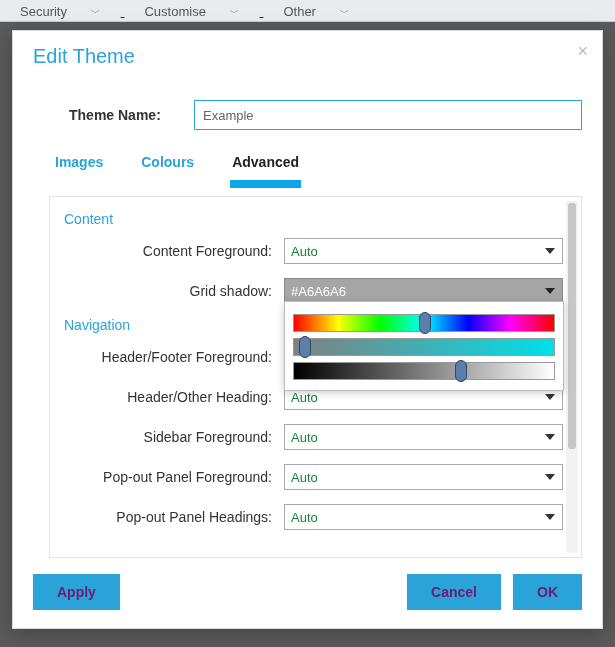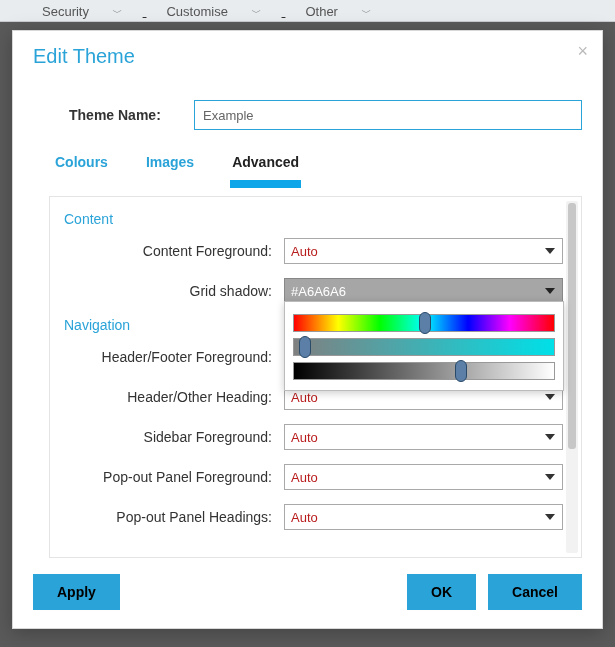--- a/index.html
+++ b/index.html
@@ -13,21 +13,21 @@
     overflow: hidden;
   }
   .backdrop {
     position: absolute; inset: 0;
     background: #5a5a5a;
   }
   .bg-nav {
     position: absolute; top: 0; left: 0; right: 0; height: 22px;
     background: #e8ecef;
     border-bottom: 1px solid #c8ccd0;
-    padding-left: 22px;
+    padding-left: 0;
     text-decoration: underline;
   }
   .bg-nav span {
     display: inline-block;
     color: #555;
     font-size: 13px;
     padding: 2px 10px;
   }
   .bg-nav .caret { font-size: 10px; color: #888; }
   .modal {
@@ -133,21 +133,21 @@
     text-align: right;
     padding-right: 12px;
     color: #333;
   }
   .fselect {
     flex: 1;
     height: 26px;
     border: 1px solid #a9a9a9;
     background: #fff;
     font-size: 13px;
-    color: #b91c1c;
+    color: #15803d;
     padding: 2px 6px;
     appearance: none;
     position: relative;
   }
   .fselect.dark {
     background: #a6a6a6;
     color: #fff;
     border-color: #888;
   }
   .sel-wrap {
@@ -198,21 +198,21 @@
     border: 1px solid #2a4a6a;
     border-radius: 6px;
   }
   .modal-footer {
     padding: 16px 20px 18px 20px;
     display: flex;
     align-items: center;
   }
   .btn {
     background: #2aa3d8;
-    color: #000000;
+    color: #701a75;
     border: none;
     padding: 10px 24px;
     font-size: 14px;
     font-weight: 600;
     cursor: pointer;
   }
   .spacer { flex: 1; }
   .btn + .btn { margin-left: 12px; }
 </style>
 </head>
@@ -232,22 +232,22 @@
     <div class="modal-close">×</div>
   </div>
 
   <div class="modal-body">
     <div class="name-row">
       <div class="name-label">Theme Name:</div>
       <input class="name-input" type="text" value="Example" style="">
     </div>
 
     <div class="tabs">
+      <div class="tab">Images</div>
       <div class="tab">Colours</div>
-      <div class="tab">Images</div>
       <div class="tab active">Advanced</div>
     </div>
 
     <div class="panel-wrap">
       <div class="panel-scroll">
 
         <div class="section-heading">Content</div>
 
         <div class="frow">
           <div class="flabel">Content Foreground:</div>
@@ -329,16 +329,16 @@
       </div>
       <div class="scrollbar-track">
         <div class="scrollbar-thumb"></div>
       </div>
     </div>
   </div>
 
   <div class="modal-footer">
     <button class="btn">Apply</button>
     <div class="spacer"></div>
+    <button class="btn">Cancel</button>
     <button class="btn">OK</button>
-    <button class="btn">Cancel</button>
   </div>
 </div>
 
 </body></html>

